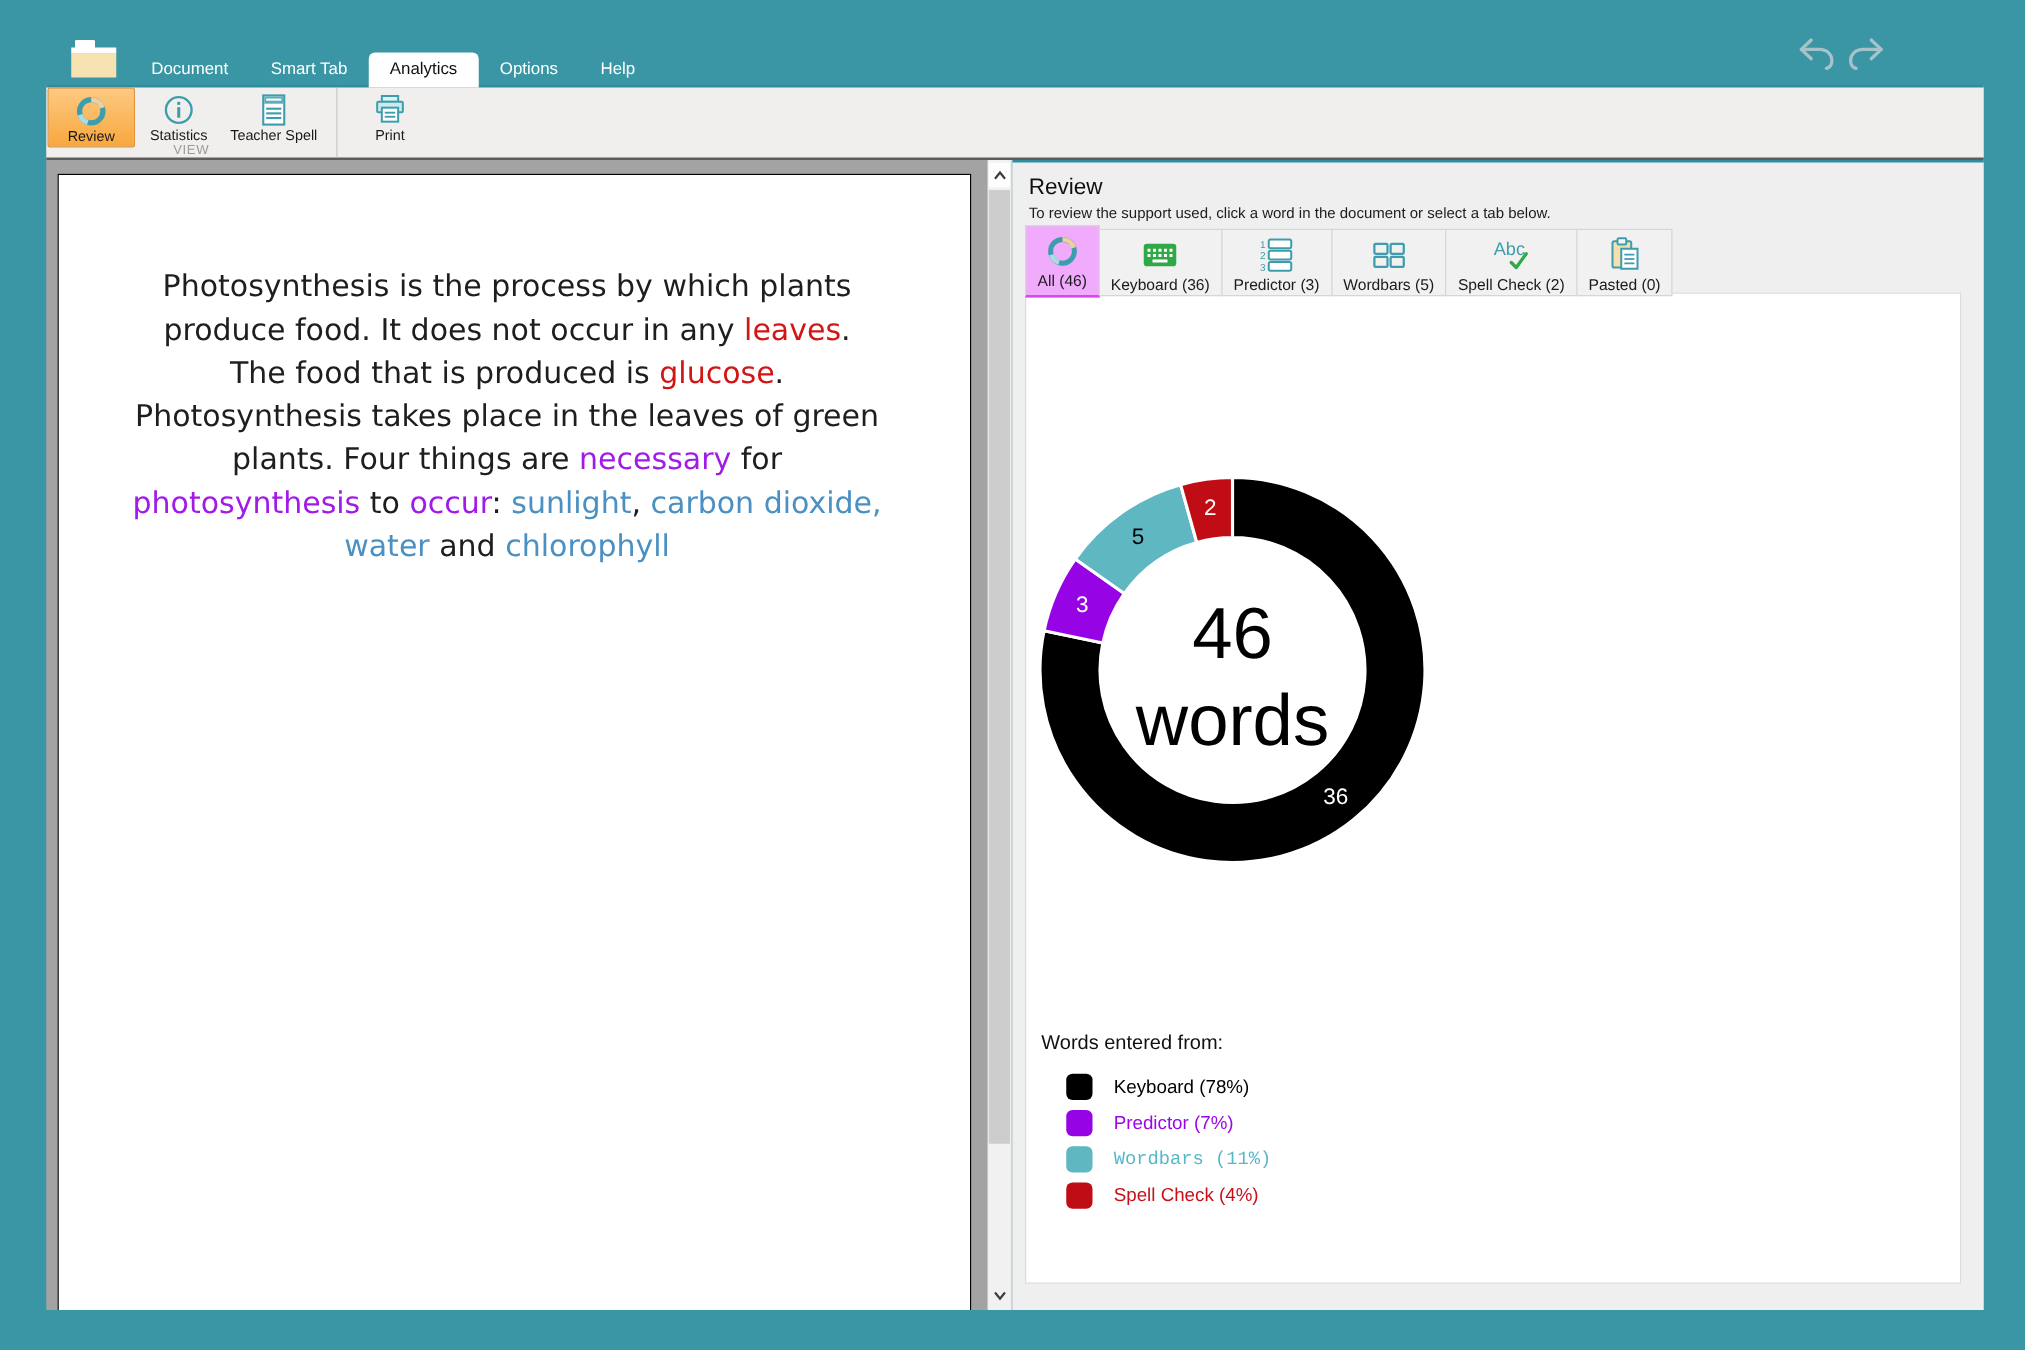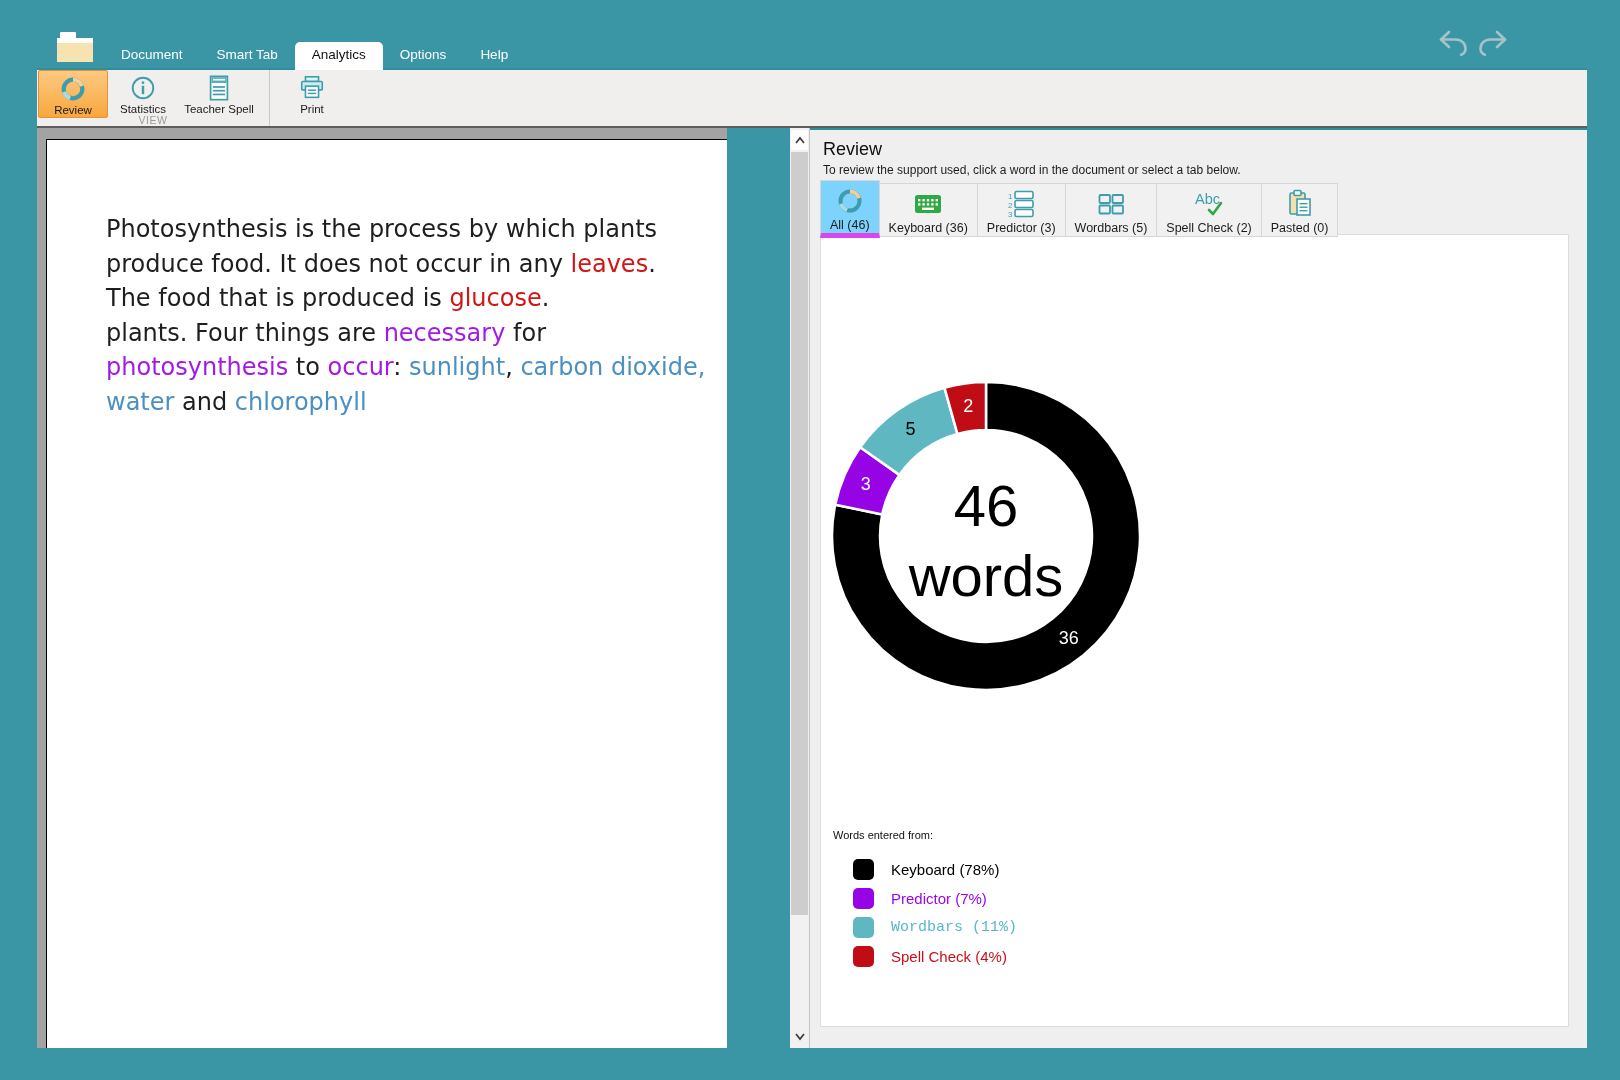--- a/index.html
+++ b/index.html
@@ -25,21 +25,21 @@
   .tb-btn.wide{width:82px;}
   .tb-btn.active{background:linear-gradient(#fdc981,#f8a73e);border:1px solid #e2923a;border-radius:2px;}
   .tb-icon{width:28px;height:28px;display:block;}
   .tb-icon svg{width:28px;height:28px;display:block;}
   .tb-label{font-size:11.5px;color:#1a1a1a;margin-top:1px;white-space:nowrap;}
   .tb-sep{position:absolute;left:232px;top:0;width:1px;height:56px;background:#c9c9c9;}
   .tb-btn.print{margin-left:22px;width:60px;}
   .group-label{position:absolute;left:1px;top:44px;width:230px;text-align:center;font-size:10.5px;color:#9b9b9b;letter-spacing:0.5px;}
 
   
-  .doc-area{position:absolute;left:37px;top:128px;width:690px;height:920px;background:#a3a3a3;overflow:hidden;}
+  .doc-area{position:absolute;left:37px;top:128px;width:753px;height:920px;background:#a3a3a3;overflow:hidden;text-align:center;}
   .page{position:absolute;left:9px;top:11px;width:731px;height:930px;background:#ffffff;border:1px solid #000000;box-sizing:border-box;}
   .doc-text{position:absolute;left:59px;top:72px;font-family:"DejaVu Sans",sans-serif;font-size:24px;line-height:34.6px;color:#1e1e1e;}
   .doc-line{white-space:nowrap;}
   .c-black{color:#1e1e1e;}
   .c-red{color:#d11616;}
   .c-purple{color:#a21ae8;}
   .c-blue{color:#4a90c2;}
 
   
   .scrollbar{position:absolute;left:790px;top:128px;width:20px;height:920px;background:#f1f1f1;border-right:1px solid #c4c4c4;box-sizing:border-box;}
@@ -47,30 +47,30 @@
   .sb-thumb{position:absolute;top:24px;left:1px;width:17px;height:763px;background:#cdcdcd;cursor:pointer;}
   .sb-down{position:absolute;bottom:4px;left:1px;width:17px;height:16px;display:flex;align-items:center;justify-content:center;cursor:pointer;}
 
   
   .review-panel{position:absolute;left:810px;top:128px;width:777px;height:920px;background:#efefef;border-top:2px solid #2e8e9d;box-sizing:border-box;}
   .rp-title{position:absolute;left:13px;top:9px;font-size:18px;color:#0f0f0f;}
   .rp-sub{position:absolute;left:13px;top:33px;font-size:12px;color:#1c1c1c;}
   .tabs{position:absolute;left:10px;top:50px;display:flex;align-items:flex-end;z-index:3;}
   .tab{height:54px;box-sizing:border-box;padding:5px 9px 3px;display:flex;flex-direction:column;align-items:center;gap:2px;background:#f1f1f1;border:1px solid #d6d6d6;margin-left:-1px;cursor:pointer;}
   .tab:first-child{margin-left:0;}
-  .tab.active{background:#7dd3fc;height:58px;border-bottom:5px solid #d946ef;margin-bottom:-1px;z-index:4;}
+  .tab.active{background:#f0abfc;height:58px;border-bottom:2px solid #d946ef;margin-bottom:-1px;z-index:4;}
   .ticon{width:30px;height:30px;display:block;}
   .ticon svg{width:30px;height:30px;display:block;}
   .tlabel{font-size:12.5px;color:#1b1b1b;white-space:nowrap;}
   .card{position:absolute;left:10px;top:104px;width:749px;height:793px;background:#ffffff;border:1px solid #dcdcdc;box-sizing:border-box;z-index:2;}
   .donut{position:absolute;left:0px;top:136px;width:330px;height:330px;}
   .slice-label{font-size:18px;font-family:"Liberation Sans",sans-serif;}
   .center-value,.center-label{font-size:58px;fill:#000000;font-family:"Liberation Sans",sans-serif;}
   .legend{position:absolute;left:12px;top:590px;}
-  .legend-title{font-size:11px;color:#111111;line-height:20px;}
+  .legend-title{font-size:16px;color:#111111;line-height:20px;}
   .legend-rows{margin-top:10px;}
   .legend-row{display:flex;align-items:center;height:29px;margin-left:20px;}
   .swatch{width:21px;height:21px;border-radius:5px;flex:0 0 auto;}
   .legend-label{margin-left:17px;font-size:15px;white-space:nowrap;}
 </style>
 </head>
 <body>
 
 <div class="stage">
 
@@ -156,20 +156,21 @@
     <div class="tb-sep"></div>
     <div class="group-label">VIEW</div>
   </div>
 
   <div class="doc-area">
     <div class="page">
       <div class="doc-text">
           <div class="doc-line"><span class="c-black">Photosynthesis is the process by which plants</span></div>
           <div class="doc-line"><span class="c-black">produce food. It does not occur in any </span><span class="c-red">leaves</span><span class="c-black">.</span></div>
           <div class="doc-line"><span class="c-black">The food that is produced is </span><span class="c-red">glucose</span><span class="c-black">.</span></div>
+          <div class="doc-line"><span class="c-black">Photosynthesis takes place in the leaves of green</span></div>
           <div class="doc-line"><span class="c-black">plants. Four things are </span><span class="c-purple">necessary</span><span class="c-black"> for</span></div>
           <div class="doc-line"><span class="c-purple">photosynthesis</span><span class="c-black"> to </span><span class="c-purple">occur</span><span class="c-black">: </span><span class="c-blue">sunlight</span><span class="c-black">, </span><span class="c-blue">carbon dioxide</span><span class="c-blue">,</span></div>
           <div class="doc-line"><span class="c-blue">water</span><span class="c-black"> and </span><span class="c-blue">chlorophyll</span></div>
         </div>
     </div>
   </div>
 
   <div class="scrollbar">
     <div class="sb-up">
       <svg width="12" height="9" viewBox="0 0 12 9">

